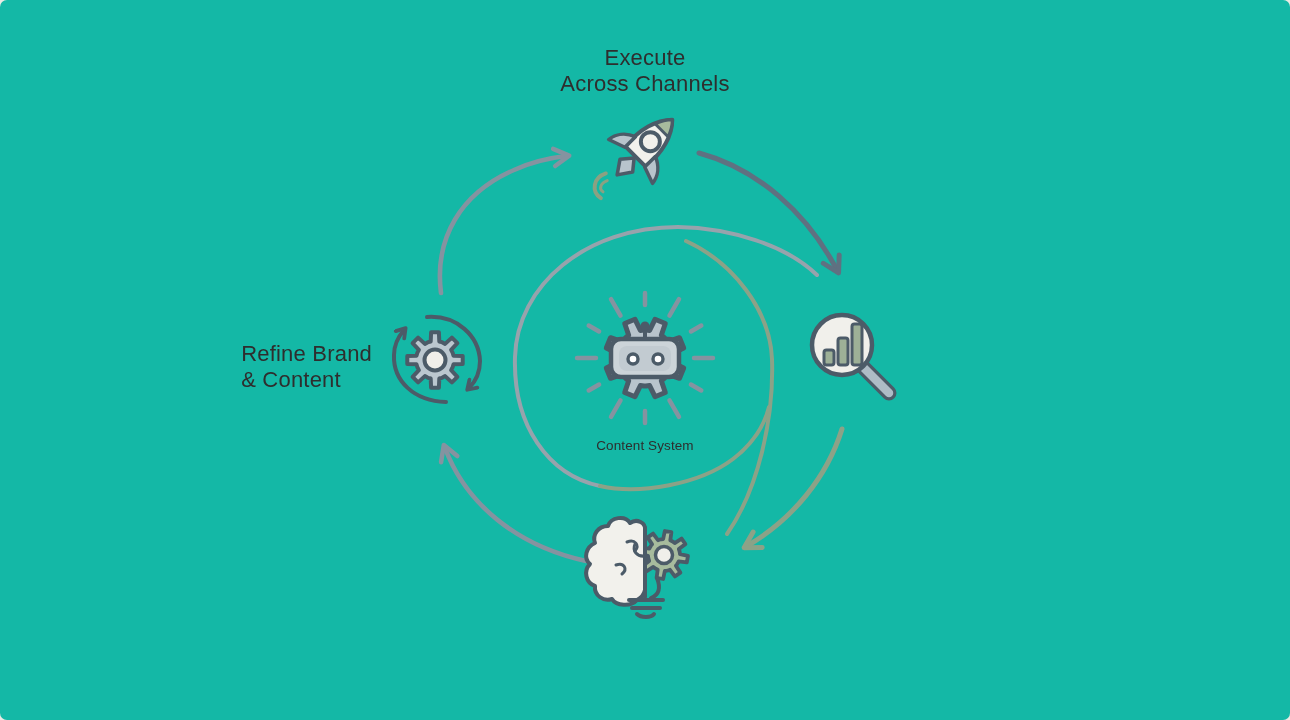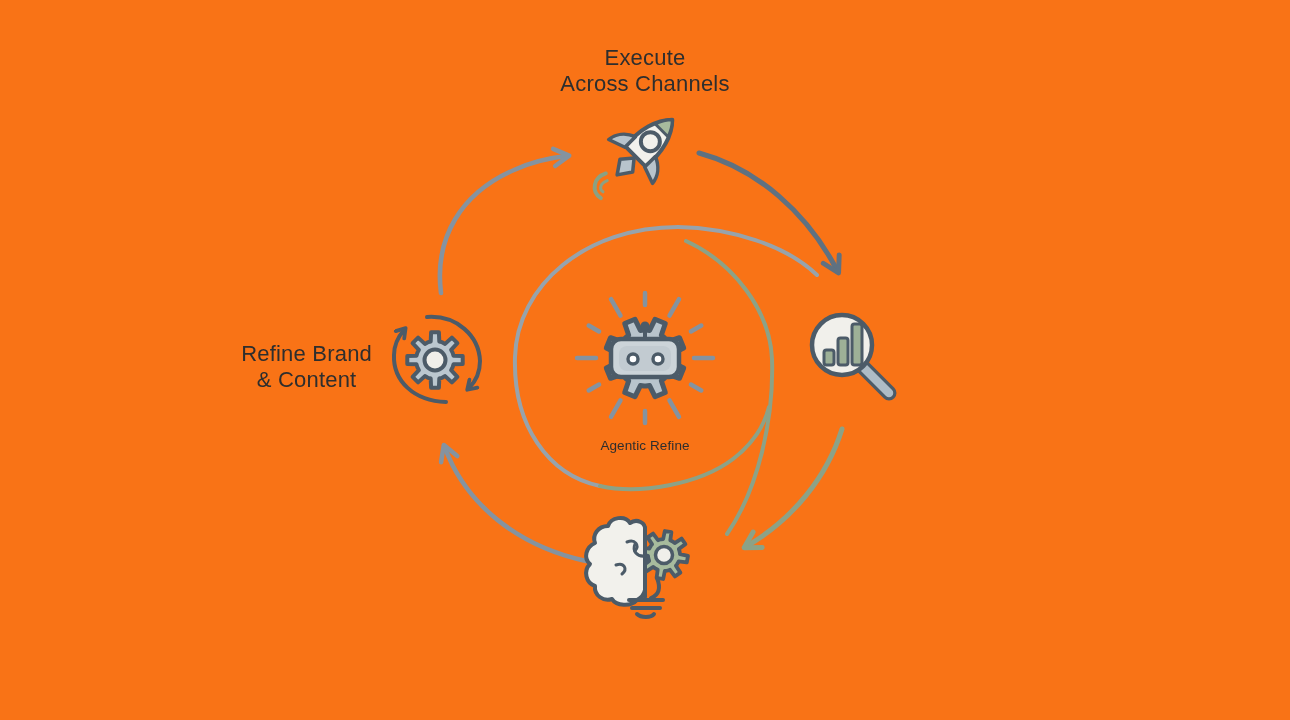--- a/index.html
+++ b/index.html
@@ -1,23 +1,23 @@
 <!DOCTYPE html>
 <html><head>
 <meta charset="utf-8">
 <style>
   html,body{margin:0;padding:0;}
   body{width:1290px;height:720px;overflow:hidden;background:#EBEAE4;font-family:"Liberation Sans",sans-serif;}
-  .canvas{position:relative;width:1290px;height:720px;background:#f97316;}
+  .canvas{position:relative;width:1290px;height:720px;background:#14b8a6;border-radius:7px;}
   .canvas svg{position:absolute;left:0;top:0;}
   .label{position:absolute;font-size:22px;line-height:25.5px;color:#2E2E2E;white-space:pre-line;letter-spacing:0.2px;}
   .label.execute{left:645px;top:45px;transform:translateX(-50%);text-align:center;}
   .label.measure{left:917px;top:321px;text-align:left;}
   .label.learn{left:645px;top:630px;transform:translateX(-50%);text-align:center;}
-  .label.refine{right:918px;top:341px;text-align:center;}
+  .label.refine{right:918px;top:341px;text-align:left;}
   .label.agentic{left:645px;top:438px;transform:translateX(-50%);font-size:13.5px;line-height:16px;letter-spacing:0.1px;text-align:center;}
   #rays line{stroke:#8593A0;stroke-width:4.5;stroke-linecap:round;}
 </style>
 </head>
 <body>
 
 <div class="canvas">
 
 <svg width="1290" height="720" viewBox="0 0 1290 720">
   <defs>
@@ -111,15 +111,15 @@
     <circle cx="435" cy="360" r="10.5" fill="#F0EFEA" stroke="#4C5B68" stroke-width="4"></circle>
     <path d="M 446 402 C 414 401 393 381 394 355 C 394 346 398 337 404 330" fill="none" stroke="#4C5B68" stroke-width="4" marker-end="url(#mk-ink)"></path>
     <path d="M 427 317 C 457 315 479 336 480 361 C 480 371 476 381 469 388" fill="none" stroke="#4C5B68" stroke-width="4" marker-end="url(#mk-ink)"></path>
   </g>
 </svg>
 
 <div class="label execute">Execute
 Across Channels</div>
 <div class="label refine">Refine Brand
 &amp; Content</div>
-<div class="label agentic">Agentic Refine</div>
+<div class="label agentic">Content System</div>
 
 </div>
 
 </body></html>

